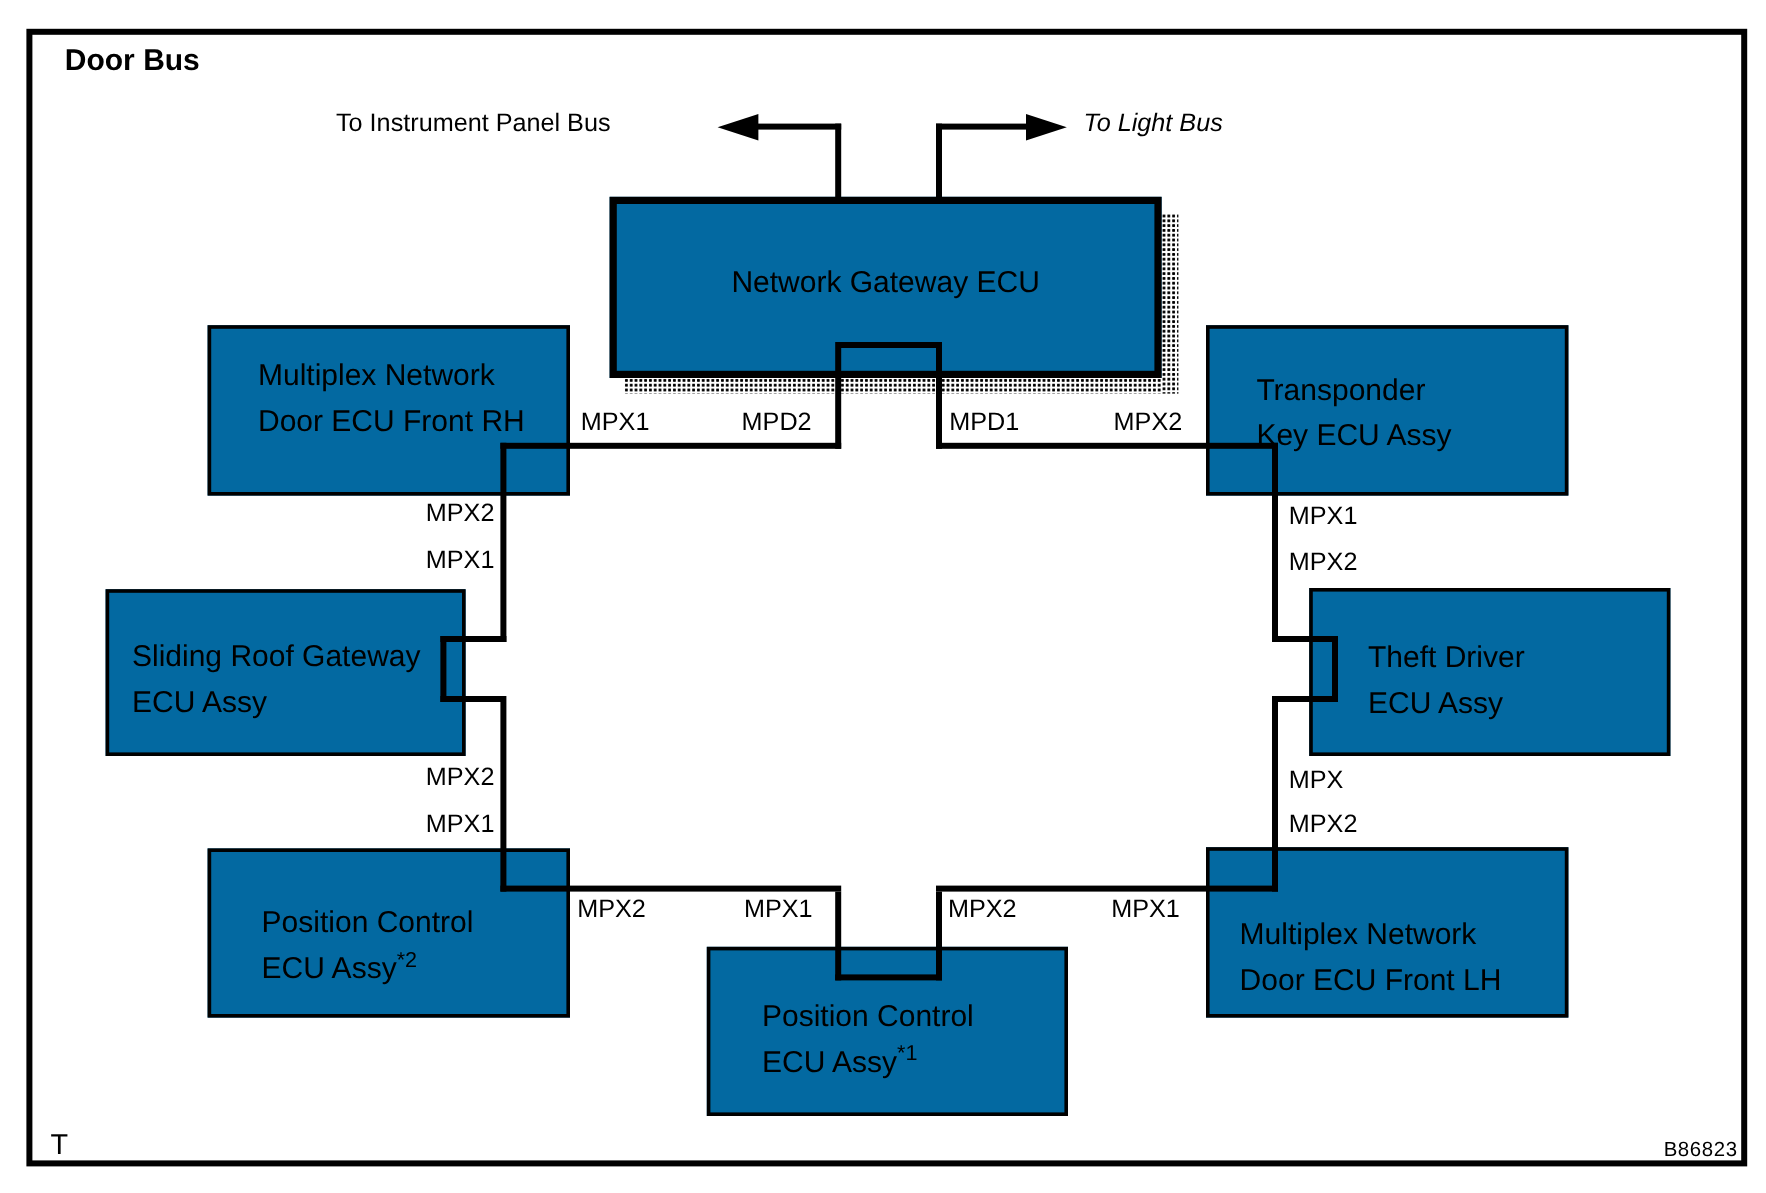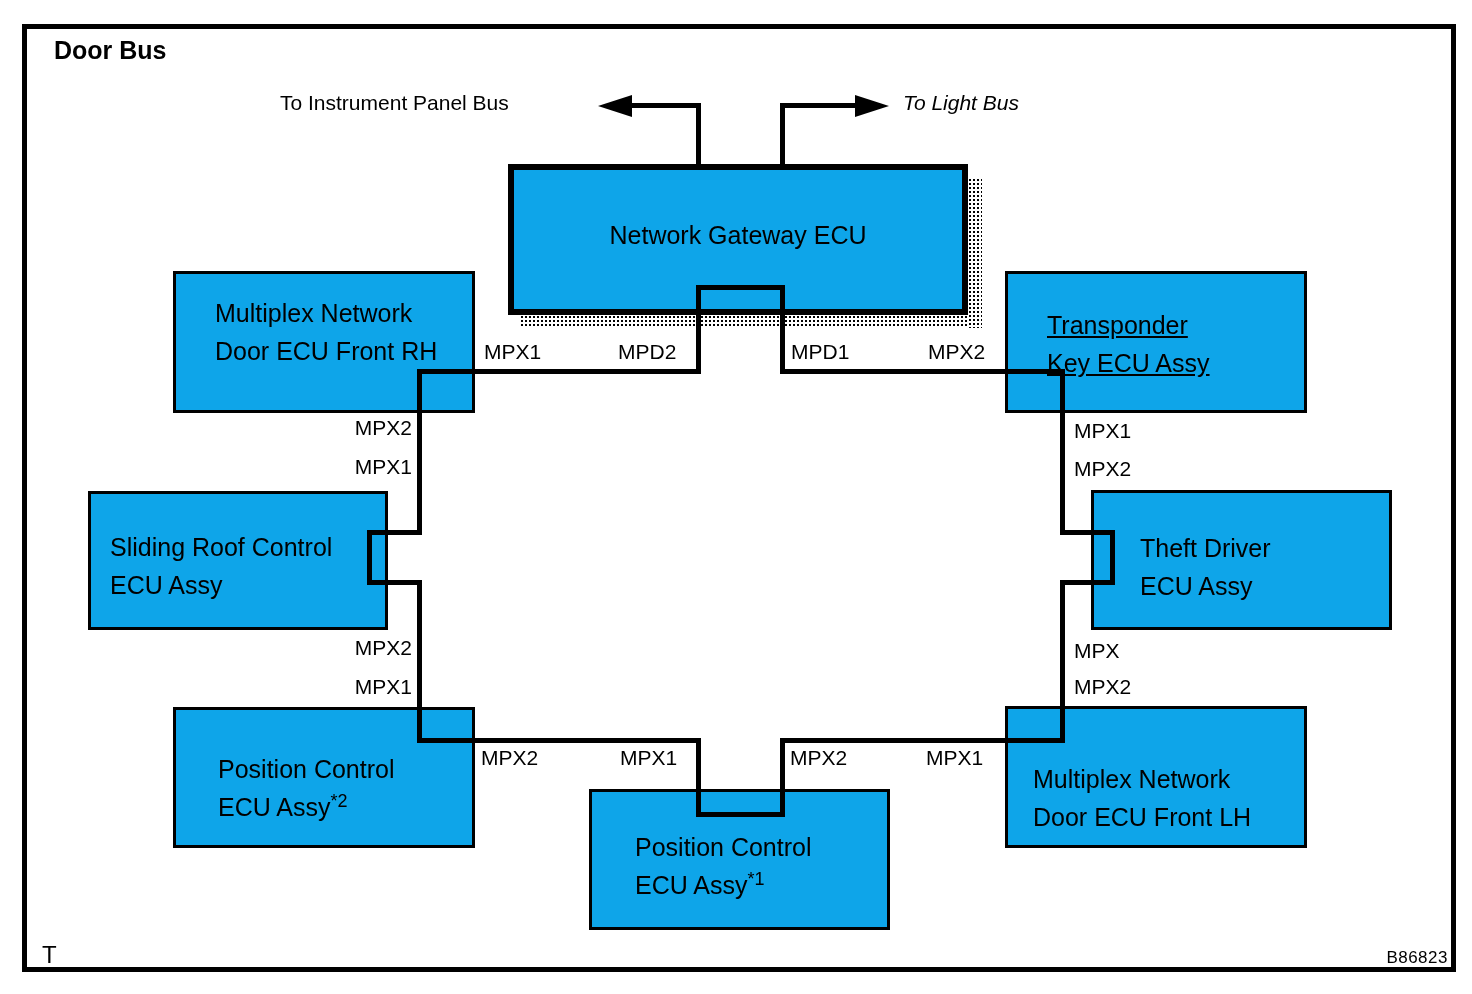--- a/index.html
+++ b/index.html
@@ -7,21 +7,21 @@
   .canvas {
     position:relative; width:1472px; height:994px; background:#fff;
     font-family:"Liberation Sans", sans-serif; color:#000; overflow:hidden;
   }
   .frame {
     position:absolute; left:22px; top:24px; width:1434px; height:948px;
     border:5px solid #000;
   }
   .title { position:absolute; left:54px; top:36px; font-size:25px; font-weight:bold;text-align:right; }
 
-  .box { position:absolute; background:#0ea5e9; border:3px solid #000; }
+  .box { position:absolute; background:#0369a1; border:3px solid #000; }
   .box.gw { border-width:6px; }
   .btxt { font-size:25px; line-height:38px; white-space:nowrap; }
   .btxt sup { font-size:18px; line-height:0; }
 
   .shadow {
     position:absolute;
     background-image: radial-gradient(circle, #000 1.1px, rgba(0,0,0,0) 1.3px);
     background-size:4px 4px;
   }
 
@@ -52,29 +52,29 @@
   </div>
 
   <div class="box" style="left:173px; top:271px; width:302px; height:142px;">
     <div class="btxt" style="padding:20px 0 0 39px;">
       <span>Multiplex Network</span><br>
       <span>Door ECU Front RH</span>
     </div>
   </div>
 
   <div class="box" style="left:1005px; top:271px; width:302px; height:142px;">
-    <div class="btxt" style="padding:32px 2px 0 39px;text-decoration:underline;">
+    <div class="btxt" style="padding:32px 2px 0 39px;">
       <span>Transponder</span><br>
       <span>Key ECU Assy</span>
     </div>
   </div>
 
   <div class="box" style="left:88px; top:491px; width:300px; height:139px;">
     <div class="btxt" style="padding:34px 0 0 19px;">
-      <span>Sliding Roof Control</span><br>
+      <span>Sliding Roof Gateway</span><br>
       <span>ECU Assy</span>
     </div>
   </div>
 
   <div class="box" style="left:1091px; top:490px; width:301px; height:140px;">
     <div class="btxt" style="padding:36px 0 0 46px;">
       <span>Theft Driver</span><br>
       <span>ECU Assy</span>
     </div>
   </div>

